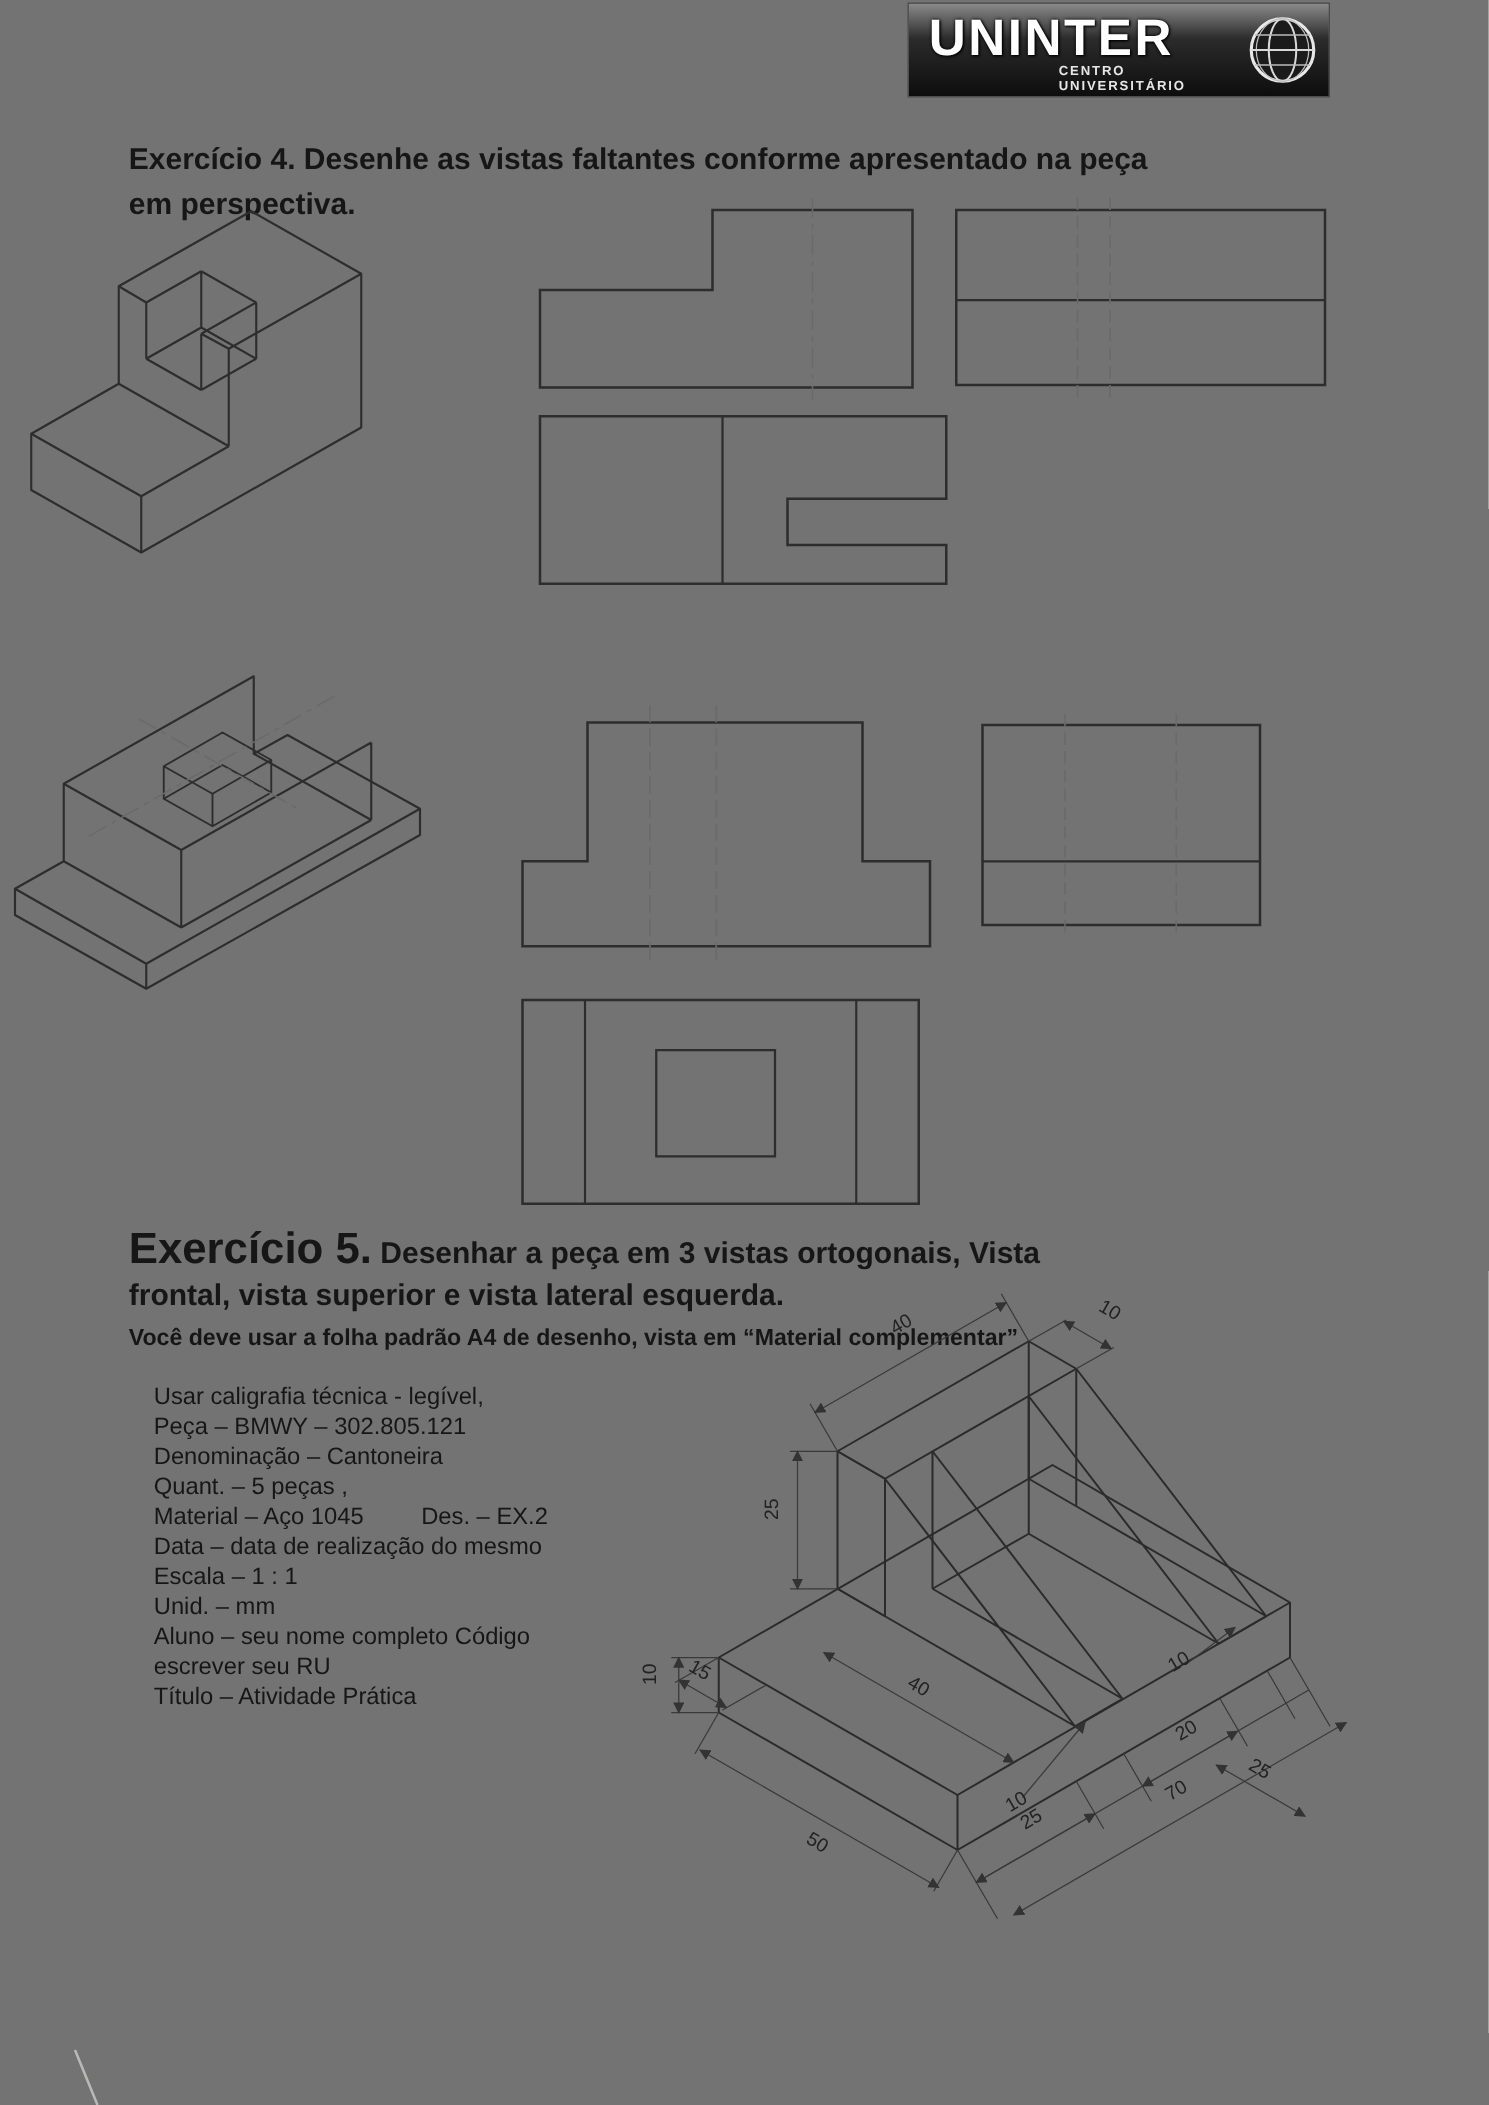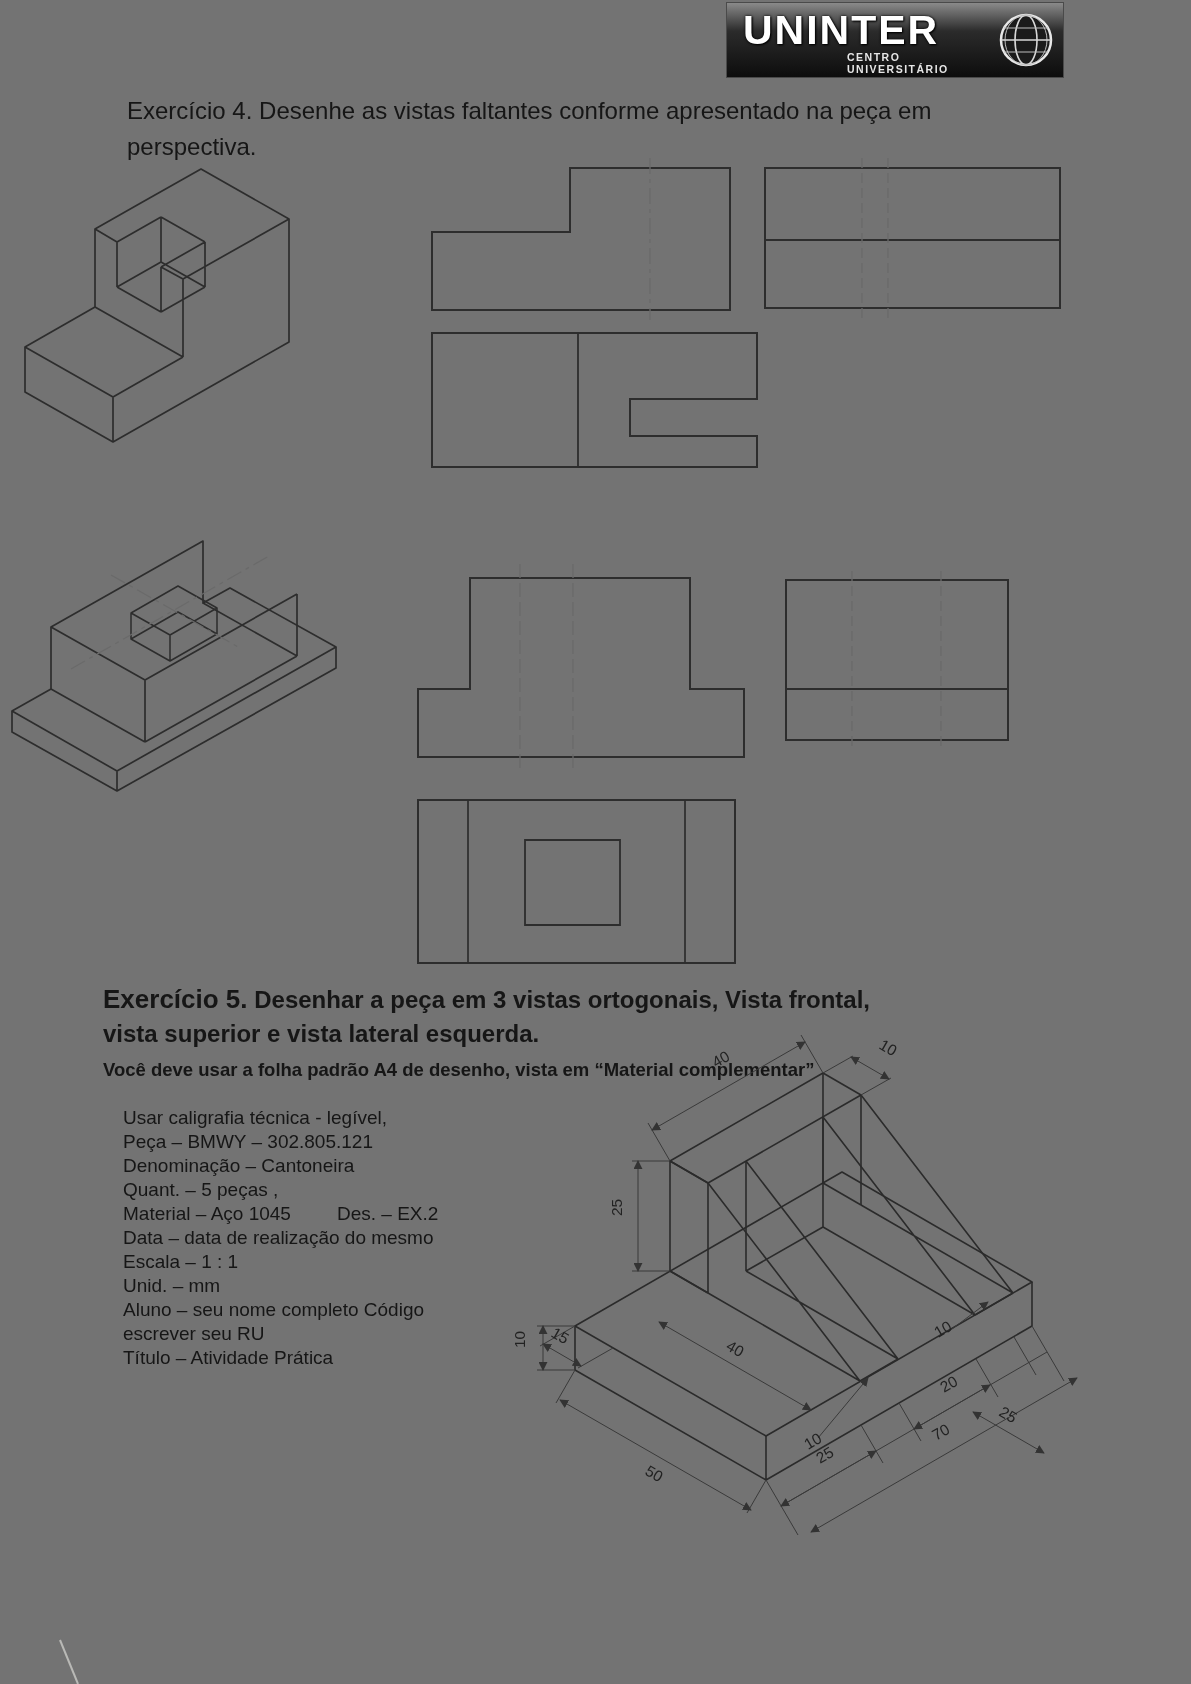--- a/index.html
+++ b/index.html
@@ -8,23 +8,23 @@
   
   .logo{position:absolute;left:726px;top:2px;width:338px;height:76px;
         background:linear-gradient(180deg,#8a8a8a 0%,#2b2b2b 38%,#0d0d0d 100%);
         border:1px solid #4a4a4a;box-sizing:border-box;}
   .logo-brand{position:absolute;left:16px;top:4px;font-size:41px;font-weight:bold;color:#ffffff;
         letter-spacing:2px;text-shadow:1px 1px 2px #000,0 0 3px #000;}
   .logo-sub{position:absolute;left:120px;top:49px;text-align:left;color:#e6e6e6;
         font-size:10.5px;font-weight:bold;letter-spacing:1.5px;line-height:11.5px;}
   .globe{position:absolute;right:8px;top:8px;}
   
-  .h4{position:absolute;left:103px;top:93px;width:832px;font-weight:normal;font-size:24px;line-height:36px;margin-left:24px;}
+  .h4{position:absolute;left:103px;top:110px;width:832px;font-weight:bold;font-size:24px;line-height:36px;}
   .h5{position:absolute;left:103px;top:982px;width:800px;font-weight:bold;font-size:24px;line-height:34px;}
-  .h5 .big{font-size:26px;}
+  .h5 .big{font-size:35px;}
   .note{position:absolute;left:103px;top:1058px;width:900px;font-weight:bold;font-size:18.5px;line-height:23px;}
   .legend{position:absolute;left:103px;top:1106px;width:500px;font-size:19px;line-height:24px;margin-left:20px;}
   .legend .gap{margin-left:46px;}
   svg.art{position:absolute;left:0;top:0;}
   svg text{font-family:"Liberation Sans",sans-serif;font-size:15.5px;fill:#222;}
 </style>
 </head>
 <body>
 
 <div class="page">

